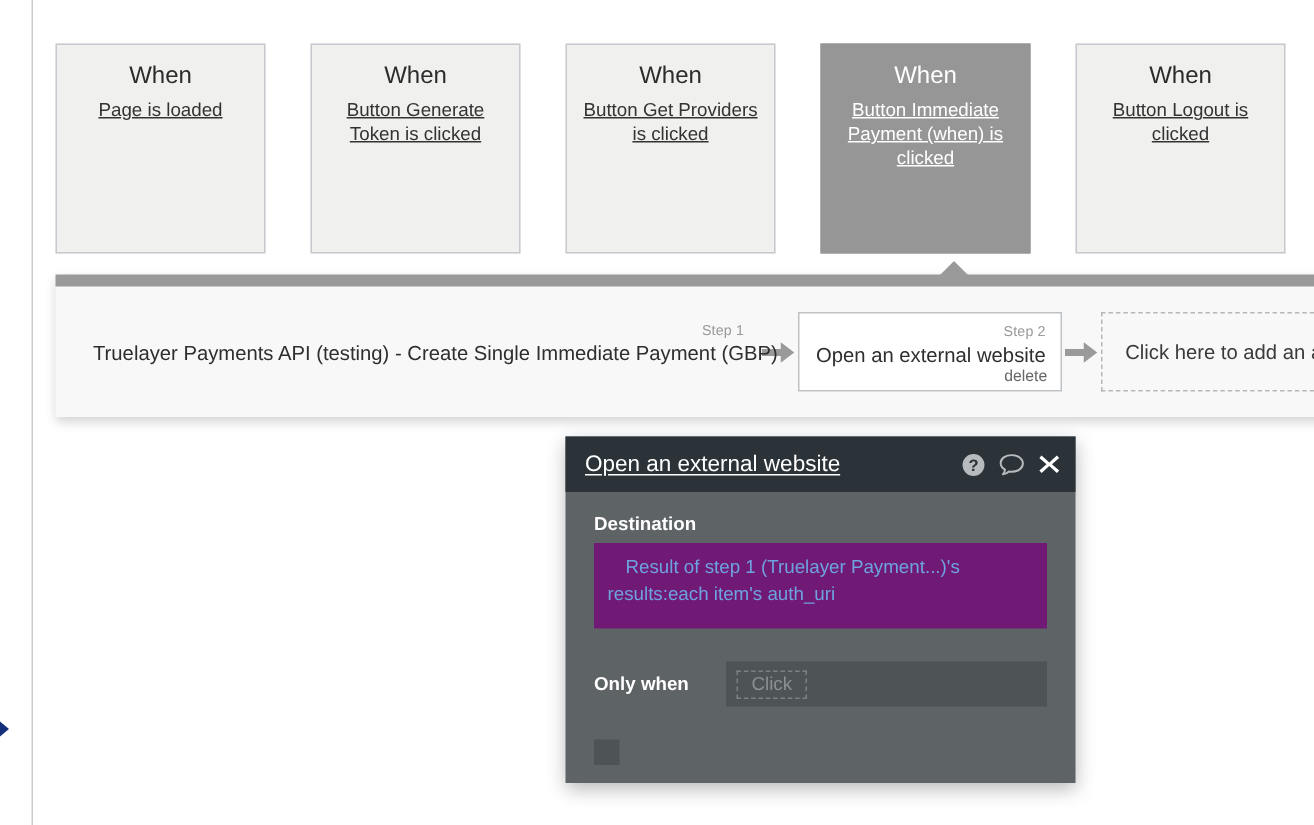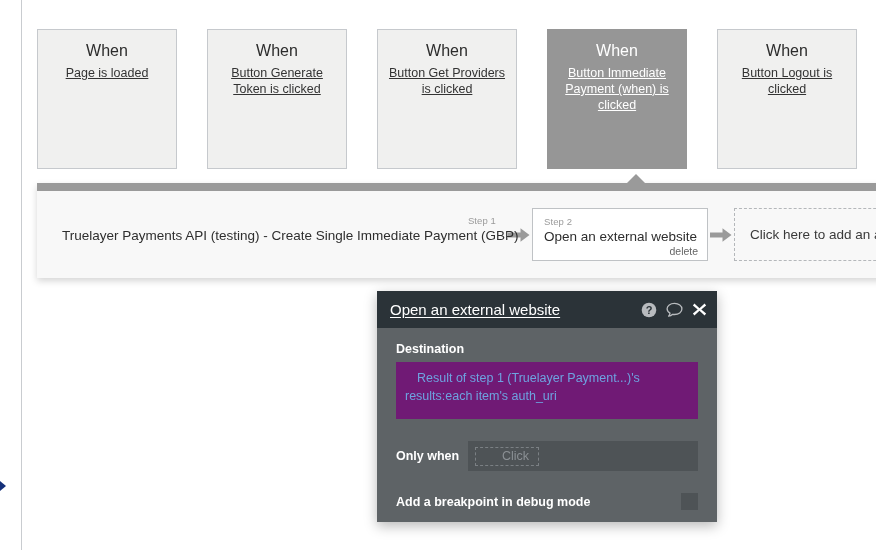--- a/index.html
+++ b/index.html
@@ -123,20 +123,21 @@
     width: 455px;
     height: 53px;
     margin-left: 14px;
     text-align: right;
   }
   #step-2 {
     width: 179px;
     height: 53px;
     border: 1px solid #bfc2c5;
     background: #ffffff;
+    text-align: right;
   }
   .step-label {
     font-size: 9.5px;
     color: #9a9a9a;
     line-height: 12px;
     letter-spacing: 0.1px;
   }
   .step-title {
     font-size: 13.5px;
     color: #2e2e2e;
@@ -226,41 +227,42 @@
     line-height: 18px;
     color: #6ea3e0;
     text-indent: 12px;
     cursor: text;
     overflow: hidden;
   }
   #onlywhen-row {
     margin-top: 22px;
     display: flex;
     align-items: center;
+    gap: 16px;
   }
   #onlywhen-label {
     font-size: 12.5px;
     color: #ffffff;
     font-weight: bold;
     width: 72px;
     flex: 0 0 72px;
   }
   #onlywhen-input {
     box-sizing: border-box;
     width: 230px;
     height: 30px;
     background: #4e5356;
     display: flex;
     align-items: center;
     padding-left: 7px;
     cursor: text;
   }
   #onlywhen-placeholder {
     border: 1px dashed #7b8084;
-    padding: 1px 9px 2px 26px;
+    padding: 1px 9px 2px 9px;
     font-size: 12.5px;
     color: #8b9094;
   }
   #breakpoint-row {
     margin-top: 22px;
     display: flex;
     align-items: center;
     width: 302px;
   }
   #breakpoint-label {
@@ -387,20 +389,19 @@
       <div id="destination-input">Result of step 1 (Truelayer Payment...)'s results:each item's auth_uri</div>
 
       <div id="onlywhen-row">
         <div id="onlywhen-label">Only when</div>
         <div id="onlywhen-input">
           <span id="onlywhen-placeholder">Click</span>
         </div>
       </div>
 
       <div id="breakpoint-row">
-        <div id="breakpoint-label">Add a breakpoint in debug mode</div>
         <div id="breakpoint-checkbox"></div>
       </div>
 
     </div>
   </div>
 
 </div>
 
 </body></html>

